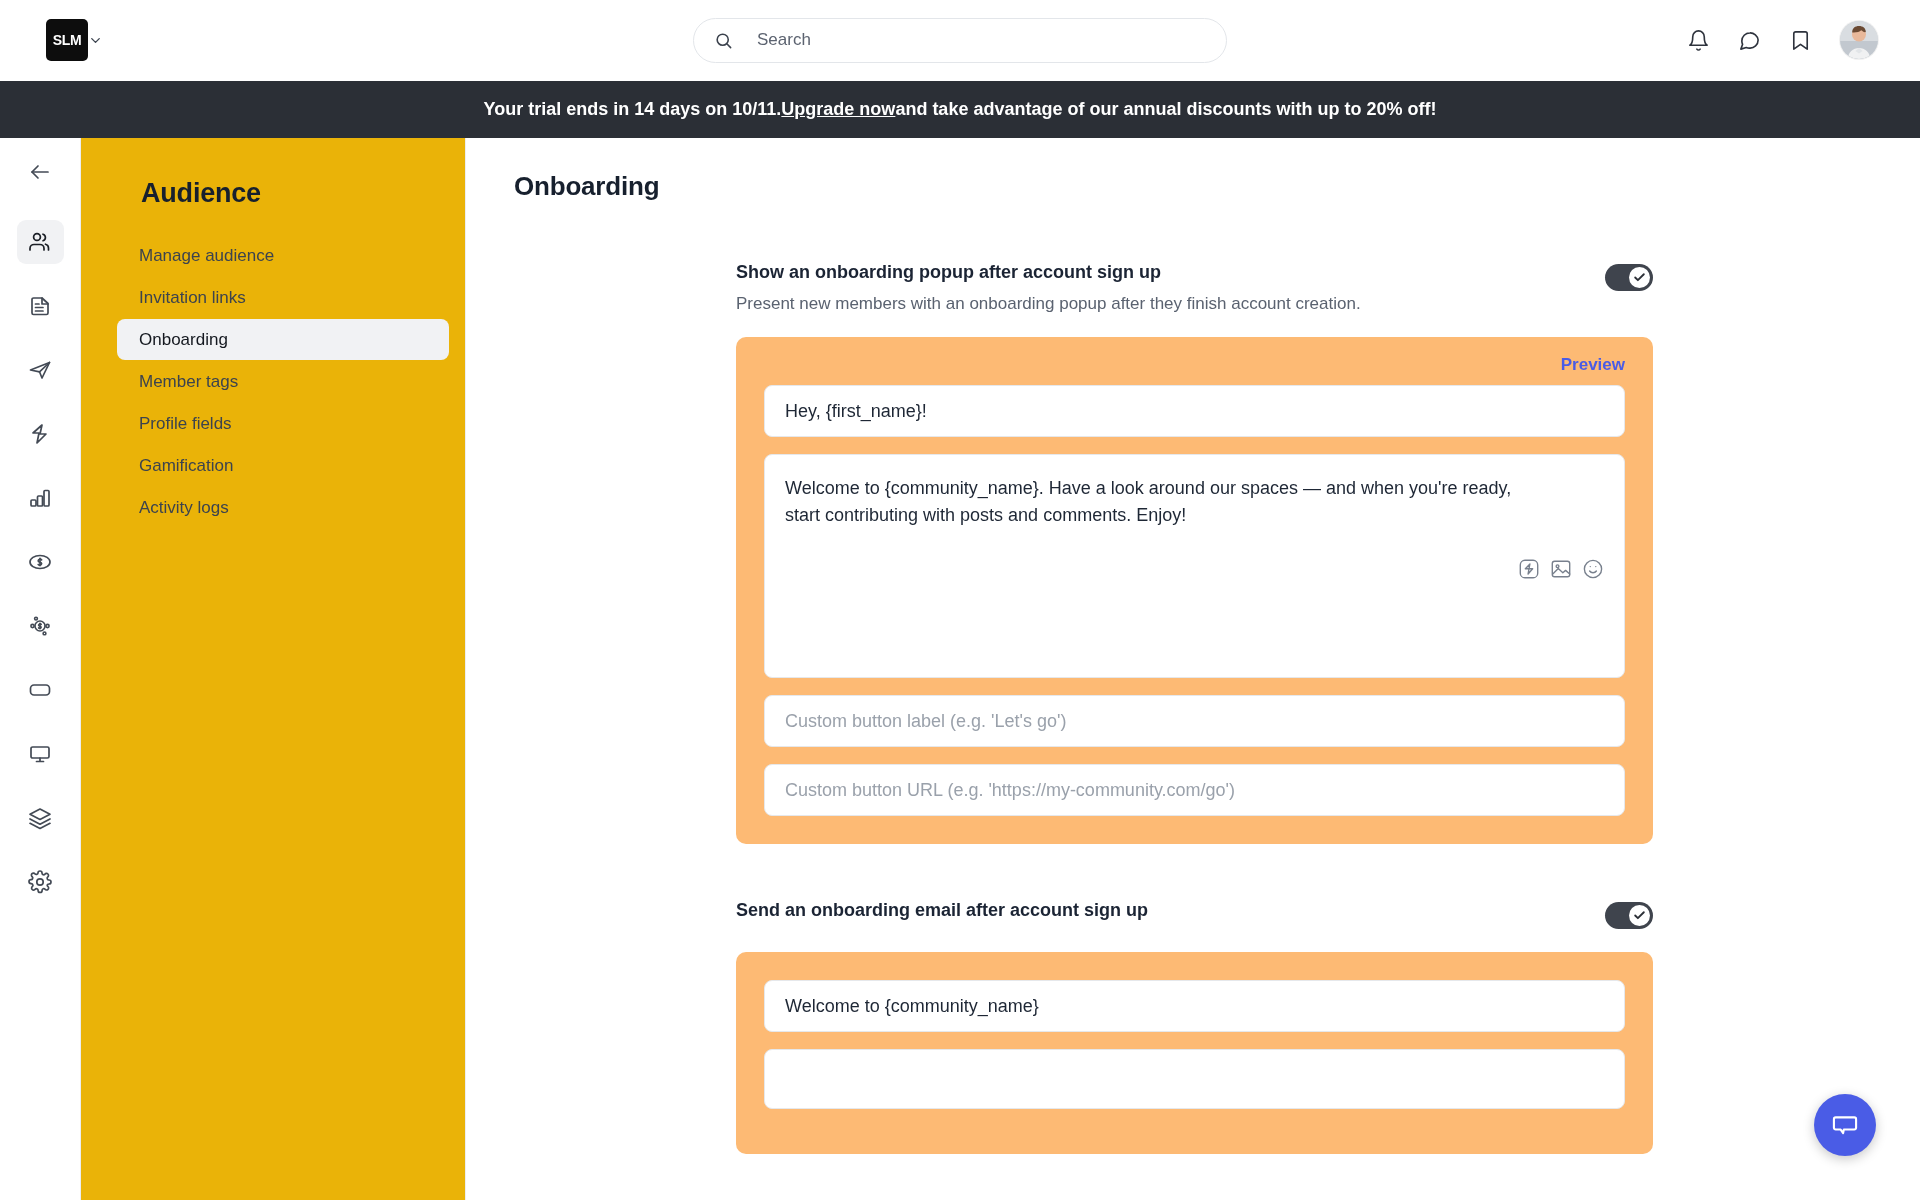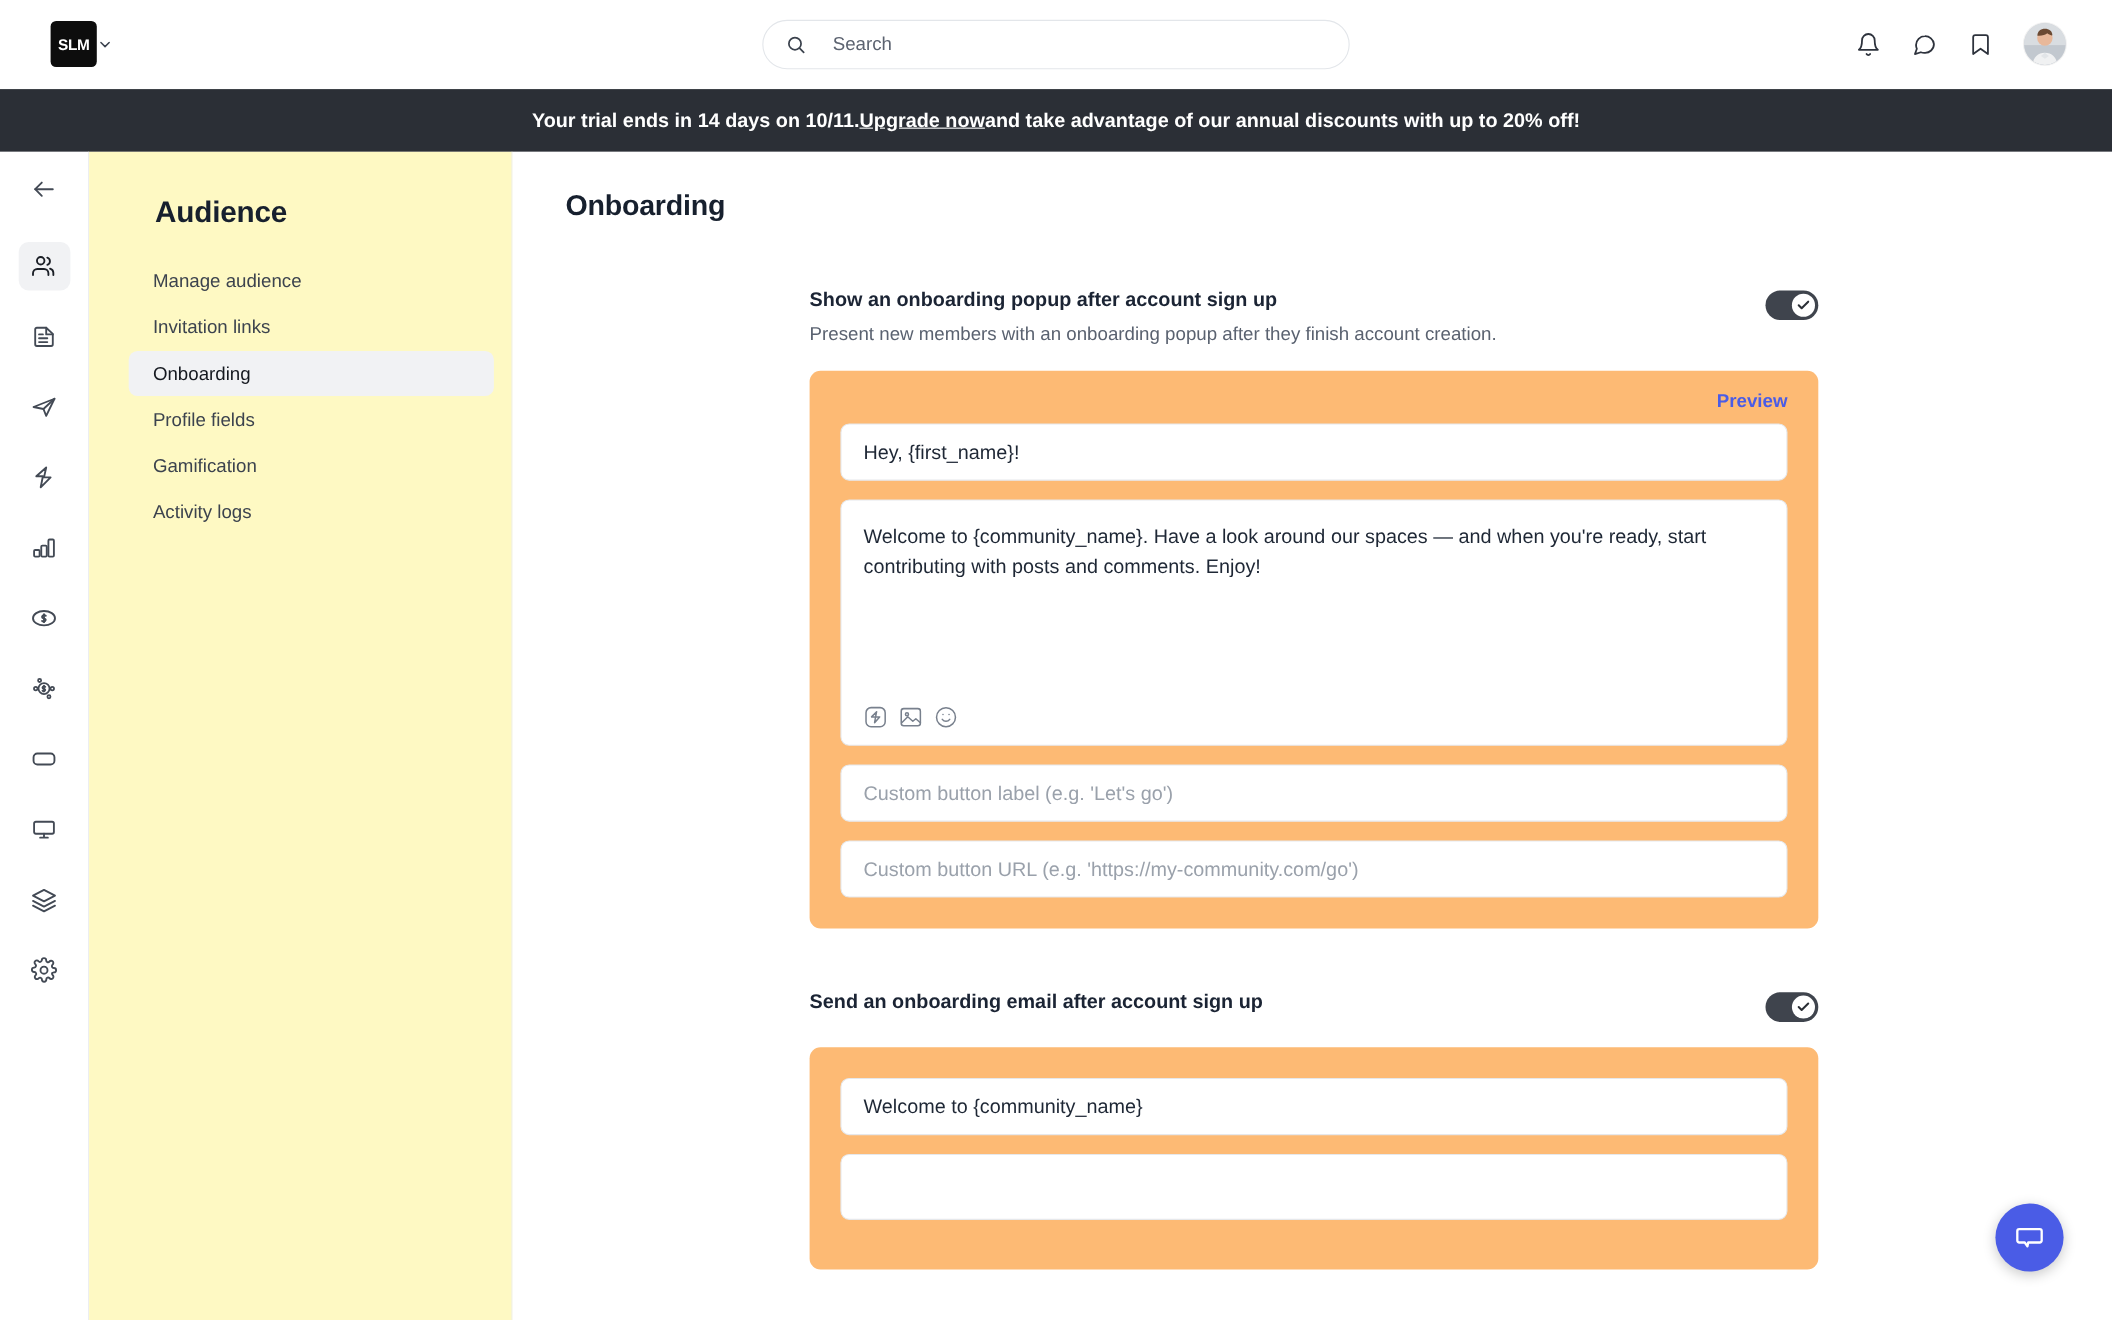--- a/index.html
+++ b/index.html
@@ -77,21 +77,21 @@
     display: flex; align-items: center; justify-content: center;
     color: #434a55; margin-bottom: 20px; cursor: pointer;
   }
   .rail-btn.active { background: #f1f2f4; color: #1b1f26; }
   .rail-btn.back { margin-bottom: 26px; }
 
   
   .subnav {
     position: absolute; top: 138px; left: 81px;
     width: 385px; height: 1062px;
-    background: #fef9c3;
+    background: #eab308;
     border-right: 1px solid #eceef1;
     padding: 28px 16px 0 36px;
   }
   .subnav h1 {
     font-size: 27px; font-weight: 700; color: #17202e;
     margin: 12px 0 26px 24px; letter-spacing: -0.2px;
   }
   .subnav-item {
     height: 41px; border-radius: 8px;
     display: flex; align-items: center;
@@ -150,21 +150,21 @@
   .field {
     background: #ffffff; border: 1px solid #e6e8eb; border-radius: 8px;
     min-height: 52px; display: flex; align-items: center;
     padding: 0 20px; font-size: 18px; color: #1e2735;
     margin-bottom: 17px;
   }
   .field.placeholder { color: #9aa1ab; }
   .editor {
     background: #ffffff; border: 1px solid #e6e8eb; border-radius: 8px;
     padding: 20px 20px 14px 20px; margin-bottom: 17px;
-    min-height: 224px; display: flex; flex-direction: column;
+    min-height: 224px; display: flex; flex-direction: row;
     justify-content: space-between;
   }
   .editor-text {
     font-size: 18px; line-height: 1.5; color: #1e2735;
   }
   .editor-tools { display: flex; gap: 10px; align-items: center; }
   .etool {
     width: 22px; height: 22px; color: #78808d;
     display: flex; align-items: center; justify-content: center;
     cursor: pointer;
@@ -358,20 +358,23 @@
 <div class="subnav">
   <h1>Audience</h1>
   <div class="subnav-item">
       <span>Manage audience</span>
     </div>
   <div class="subnav-item">
       <span>Invitation links</span>
     </div>
   <div class="subnav-item active">
       <span>Onboarding</span>
+    </div>
+  <div class="subnav-item">
+      <span>Member tags</span>
     </div>
   <div class="subnav-item">
       <span>Profile fields</span>
     </div>
   <div class="subnav-item">
       <span>Gamification</span>
     </div>
   <div class="subnav-item">
       <span>Activity logs</span>
     </div>

